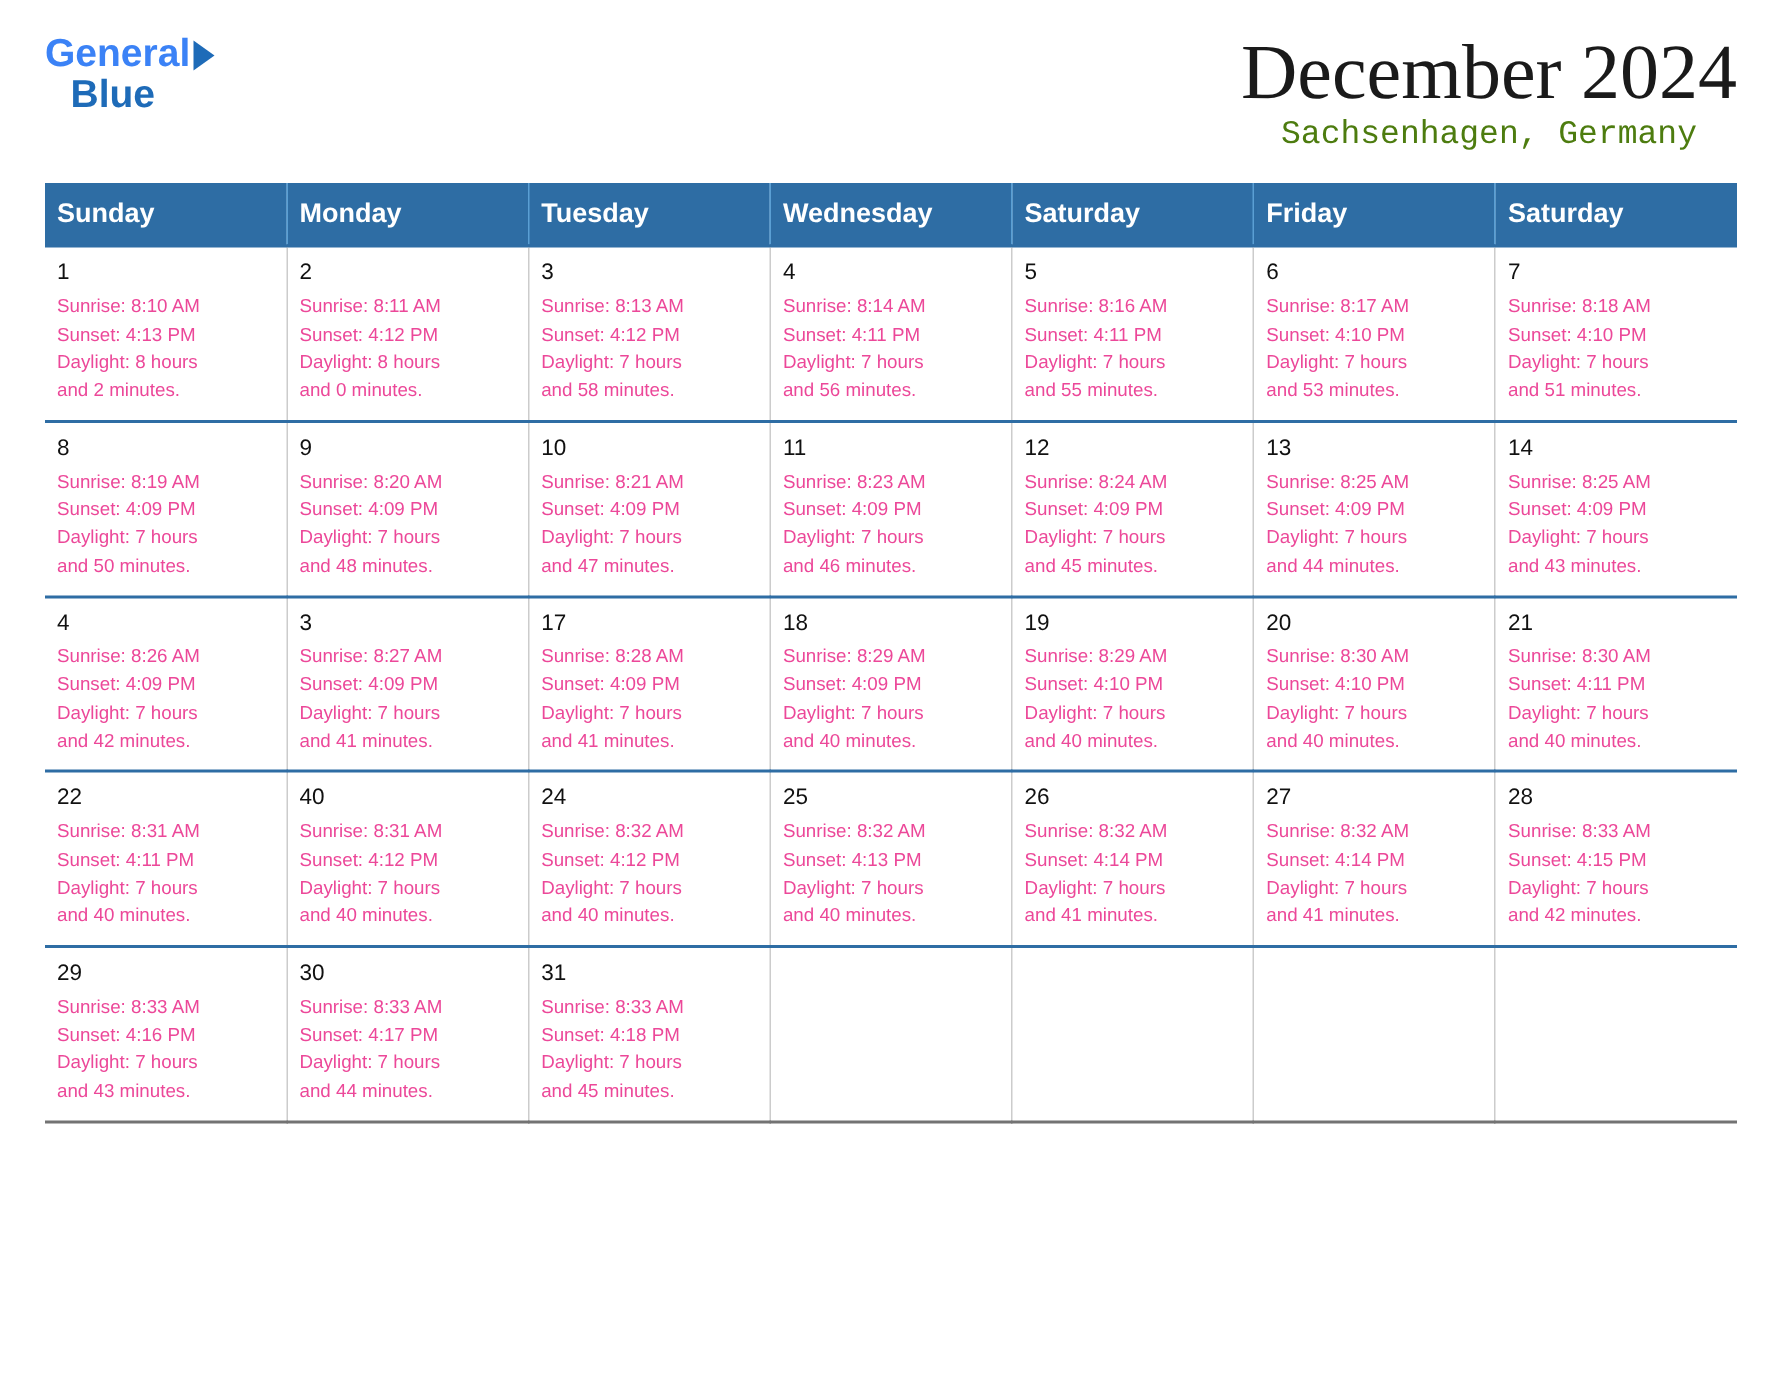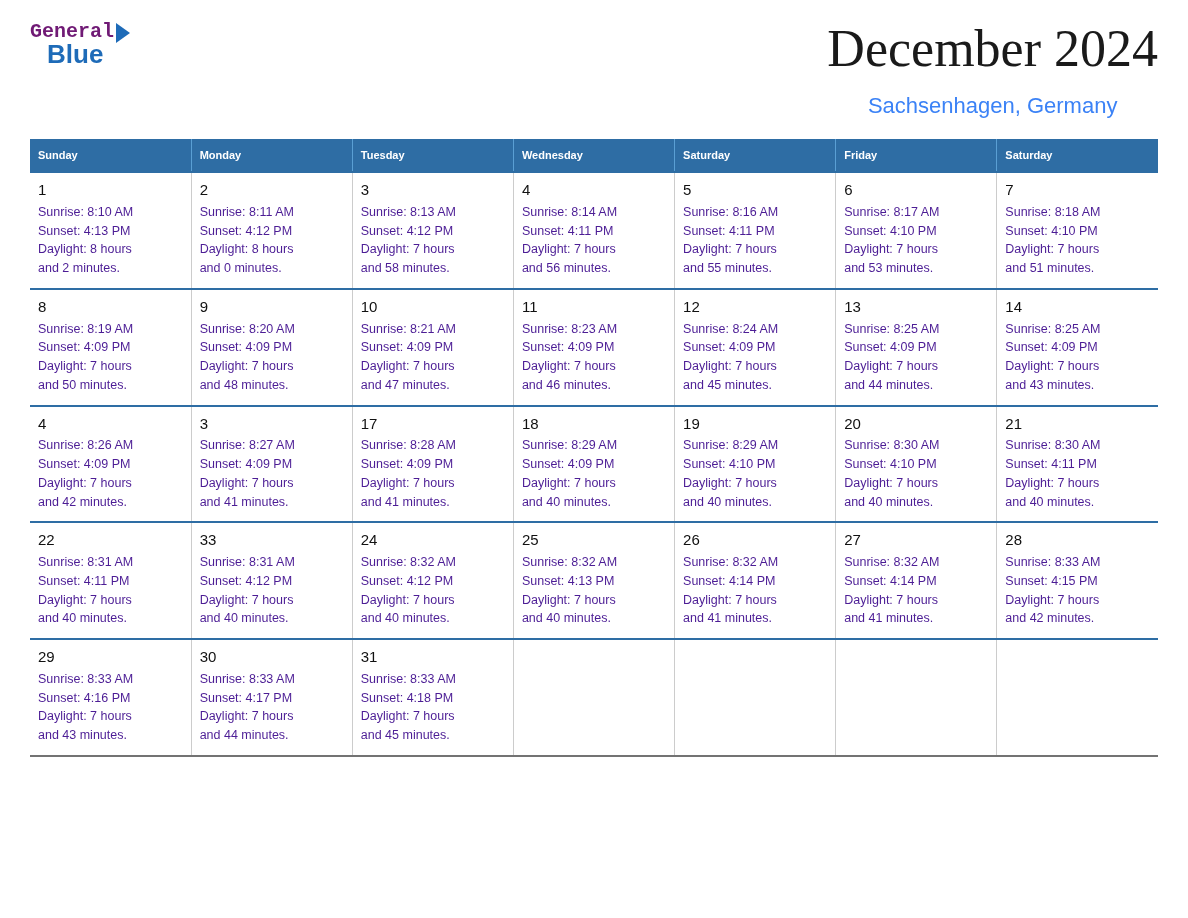--- a/index.html
+++ b/index.html
@@ -19,24 +19,24 @@
     .logo {
       display: flex;
       flex-direction: column;
       align-items: flex-start;
     }
     .logo-top {
       display: flex;
       align-items: center;
     }
     .logo-general {
-      font-size: 20px;
+      font-size: 26px;
       font-weight: bold;
-      color: #701a75;
-      font-family: Liberation Mono, monospace;
+      color: #3b82f6;
+      font-family: Liberation Sans, sans-serif;
     }
     .logo-arrow {
       width: 0;
       height: 0;
       border-left: 14px solid #1e6bb8;
       border-top: 10px solid transparent;
       border-bottom: 10px solid transparent;
       margin-left: 2px;
       margin-top: 2px;
     }
@@ -52,38 +52,38 @@
     }
     .month-title {
       font-size: 52px;
       font-weight: normal;
       color: #1a1a1a;
       font-family: Georgia, serif;
       line-height: 1.1;
     }
     .location {
       font-size: 22px;
-      color: #3b82f6;
-      font-family: Liberation Sans, sans-serif;
-      margin-top: 16px;
+      color: #4d7c0f;
+      font-family: Liberation Mono, monospace;
+      margin-top: 0;
     }
     table {
       width: 100%;
       border-collapse: collapse;
       font-size: 13px;
     }
     thead tr {
       background-color: #2e6da4;
       color: white;
     }
     thead th {
       padding: 10px 8px;
       text-align: left;
       font-weight: bold;
-      font-size: 11px;
+      font-size: 18px;
       border-right: 1px solid #5a9fd4;
     }
     thead th:last-child {
       border-right: none;
       margin-top: 38px;
     }
     tbody tr {
       border-top: 2px solid #2e6da4;
     }
     tbody td {
@@ -100,21 +100,21 @@
     }
     .day-number {
       font-size: 15px;
       font-weight: normal;
       color: #111;
       display: block;
       margin-bottom: 2px;
     }
     .day-info {
       font-size: 12.5px;
-      color: #4c1d95;
+      color: #ec4899;
       line-height: 1.5;
     }
     tbody tr:last-child {
       border-bottom: 2px solid #737373;
     }
     .empty-cell {
       background: #fff;
     }
   </style>
 </head>
@@ -236,21 +236,21 @@
           <span class="day-number">21</span>
           <div class="day-info">Sunrise: 8:30 AM<br>Sunset: 4:11 PM<br>Daylight: 7 hours<br>and 40 minutes.</div>
         </td>
       </tr>
       <tr>
         <td>
           <span class="day-number">22</span>
           <div class="day-info">Sunrise: 8:31 AM<br>Sunset: 4:11 PM<br>Daylight: 7 hours<br>and 40 minutes.</div>
         </td>
         <td>
-          <span class="day-number">33</span>
+          <span class="day-number">40</span>
           <div class="day-info">Sunrise: 8:31 AM<br>Sunset: 4:12 PM<br>Daylight: 7 hours<br>and 40 minutes.</div>
         </td>
         <td>
           <span class="day-number">24</span>
           <div class="day-info">Sunrise: 8:32 AM<br>Sunset: 4:12 PM<br>Daylight: 7 hours<br>and 40 minutes.</div>
         </td>
         <td>
           <span class="day-number">25</span>
           <div class="day-info">Sunrise: 8:32 AM<br>Sunset: 4:13 PM<br>Daylight: 7 hours<br>and 40 minutes.</div>
         </td>

